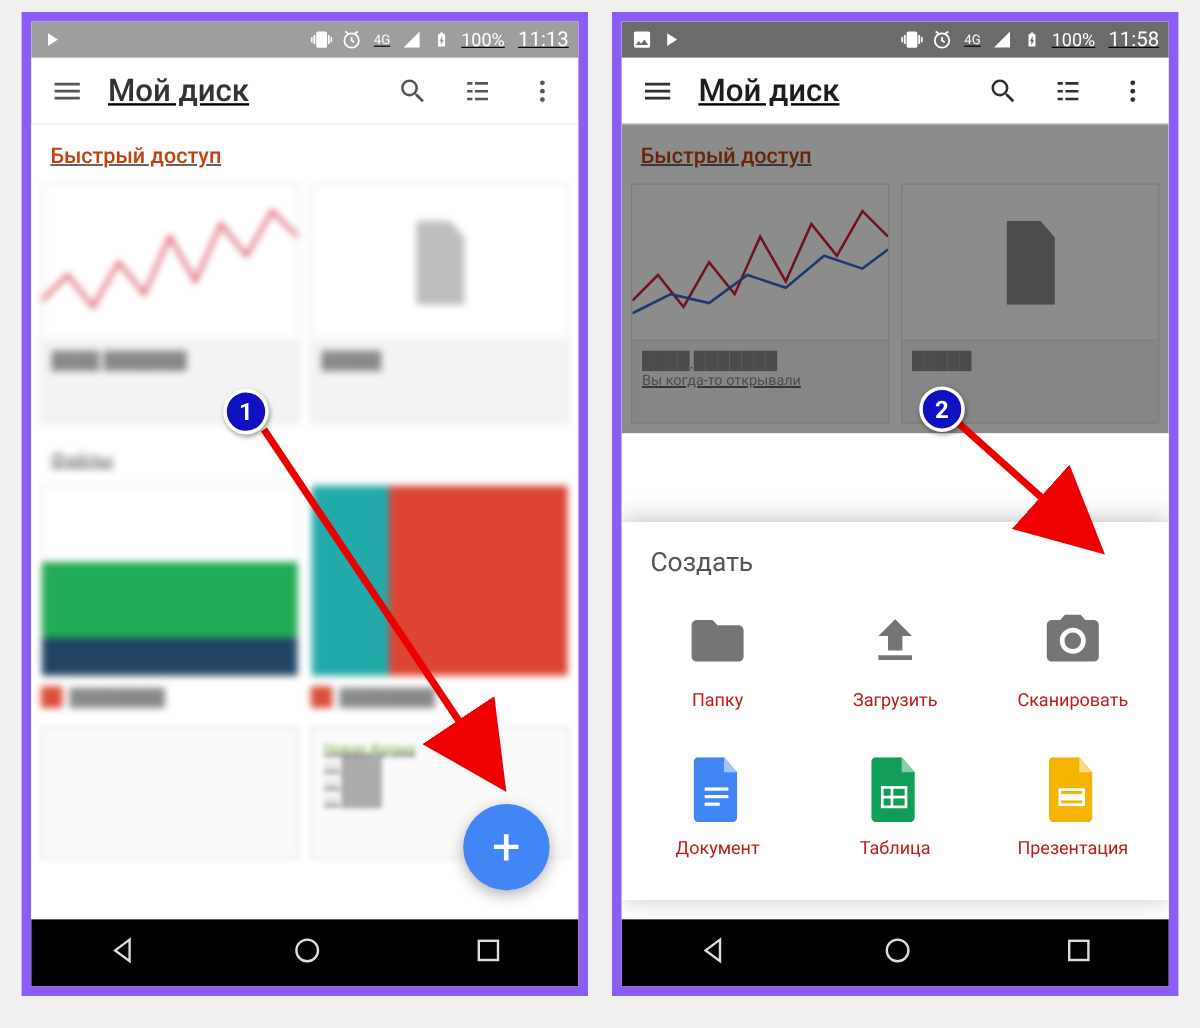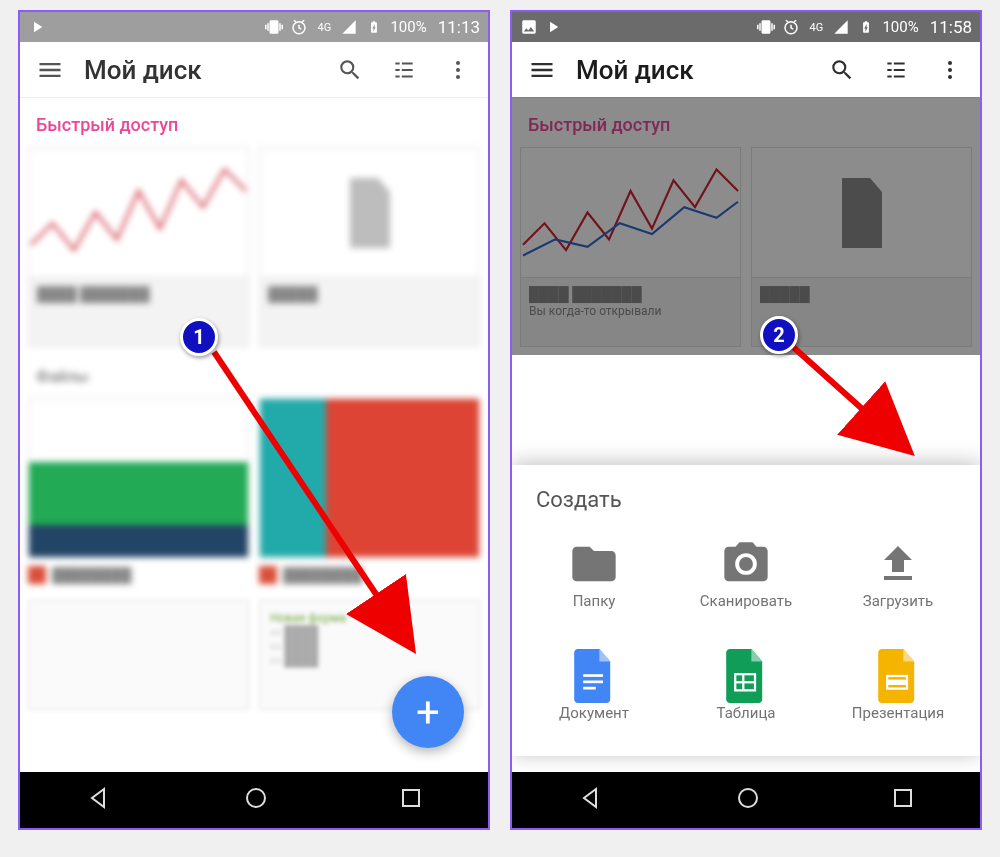--- a/index.html
+++ b/index.html
@@ -7,26 +7,27 @@
     background: #f0f0f0;
     font-family: Roboto, Arial, sans-serif;
     padding: 10px;
     display: flex;
     gap: 20px;
     justify-content: center;
   }
   .phone {
     width: 472px;
     height: 820px;
-    border: 2px solid #8b5cf6;
+    border: 8px solid #8b5cf6;
     background: #fff;
     display: flex;
     flex-direction: column;
     position: relative;
     overflow: hidden;
+    text-decoration: underline;
   }
   .status-bar {
     height: 30px;
     background: #9e9e9e;
     display: flex;
     align-items: center;
     justify-content: flex-end;
     padding: 0 8px;
     gap: 8px;
     color: #fff;
@@ -54,21 +55,21 @@
   .appbar .icon-btn { width: 40px; height: 40px; display:flex; align-items:center; justify-content:center; color:#555; }
 
   .content {
     flex: 1;
     overflow: hidden;
     background: #fff;
     position: relative;
   }
   .section-header {
     font-size: 18px;
-    color: #ec4899;
+    color: #c2410c;
     padding: 16px 16px 12px;
     font-weight: 500;
   }
   .quick-row {
     display: flex;
     gap: 10px;
     padding: 0 8px 8px;
     filter: blur(3px);
   }
   .quick-card {
@@ -130,23 +131,24 @@
   .sheet-title { font-size: 22px; color:#555; padding: 0 14px 14px; }
   .sheet-grid {
     display:grid;
     grid-template-columns: repeat(3, 1fr);
     gap: 18px 8px;
   }
   .sheet-item {
     display:flex;
     flex-direction:column;
     align-items:center;
+    gap:12px;
     padding: 10px 0;
     font-size: 15px;
-    color:#737373;
+    color:#b91c1c;
   }
   .sheet-icon { width:56px; height:56px; display:flex; align-items:center; justify-content:center; }
 
   
   .badge {
     position:absolute;
     width:38px; height:38px;
     border-radius:50%;
     background:#1010c0;
     border:3px solid #fff;
@@ -403,33 +405,33 @@
         <div class="sheet-item">
           <span class="sheet-icon">
             <svg viewBox="0 0 24 24" width="52" height="52" fill="#757575">
                 <path d="M10 4H4c-1.1 0-2 .9-2 2v12c0 1.1.9 2 2 2h16c1.1 0 2-.9 2-2V8c0-1.1-.9-2-2-2h-8l-2-2z"></path>
               </svg>
           </span>
           <span>Папку</span>
         </div>
         <div class="sheet-item">
           <span class="sheet-icon">
+            <svg viewBox="0 0 24 24" width="48" height="48" fill="#757575">
+                <path d="M9 16h6v-6h4l-7-7-7 7h4v6zm-4 2h14v2H5v-2z"></path>
+              </svg>
+          </span>
+          <span>Загрузить</span>
+        </div>
+        <div class="sheet-item">
+          <span class="sheet-icon">
             <svg viewBox="0 0 24 24" width="52" height="52" fill="#757575">
                 <path d="M12 15.2A3.2 3.2 0 1012 8.8a3.2 3.2 0 000 6.4zM9 2L7.17 4H4c-1.1 0-2 .9-2 2v12c0 1.1.9 2 2 2h16c1.1 0 2-.9 2-2V6c0-1.1-.9-2-2-2h-3.17L15 2H9zm3 15a5 5 0 110-10 5 5 0 010 10z"></path>
               </svg>
           </span>
           <span>Сканировать</span>
-        </div>
-        <div class="sheet-item">
-          <span class="sheet-icon">
-            <svg viewBox="0 0 24 24" width="48" height="48" fill="#757575">
-                <path d="M9 16h6v-6h4l-7-7-7 7h4v6zm-4 2h14v2H5v-2z"></path>
-              </svg>
-          </span>
-          <span>Загрузить</span>
         </div>
         <div class="sheet-item">
           <span class="sheet-icon">
             <svg viewBox="0 0 48 60" width="44" height="54">
                 <path fill="#4285f4" d="M6 0h24l12 14v42c0 2-2 4-4 4H6c-2 0-4-2-4-4V4c0-2 2-4 4-4z"></path>
                 <path fill="#a1c2fa" d="M30 0l12 14H30z"></path>
                 <rect x="12" y="28" width="22" height="3" fill="#fff"></rect>
                 <rect x="12" y="35" width="22" height="3" fill="#fff"></rect>
                 <rect x="12" y="42" width="14" height="3" fill="#fff"></rect>
               </svg>

